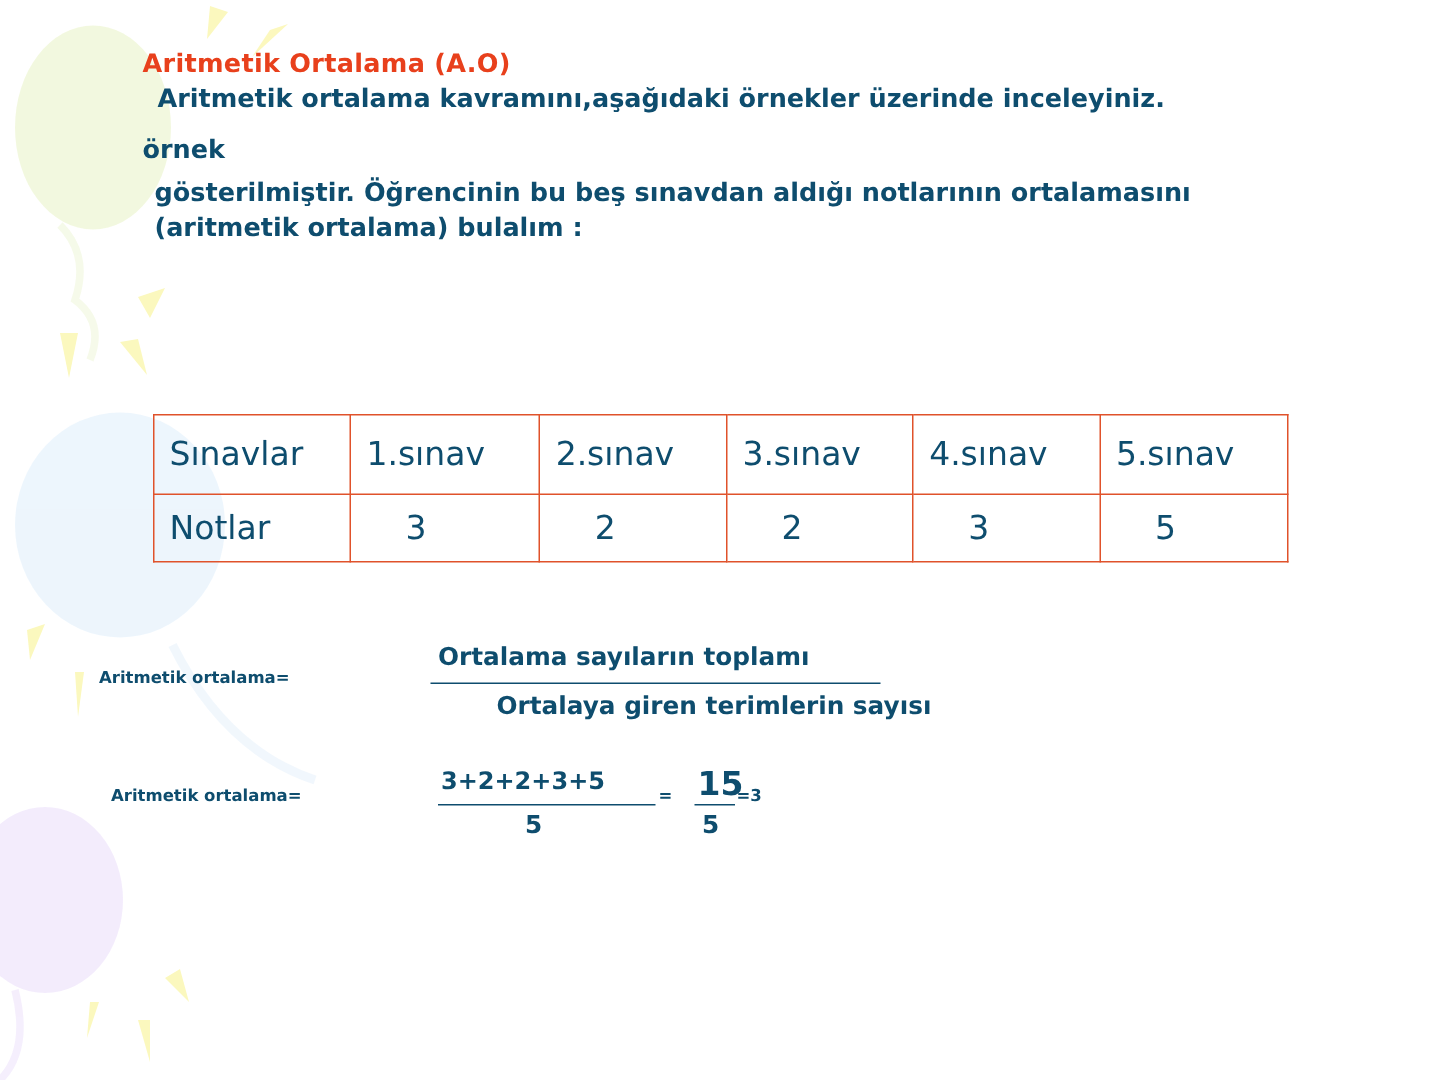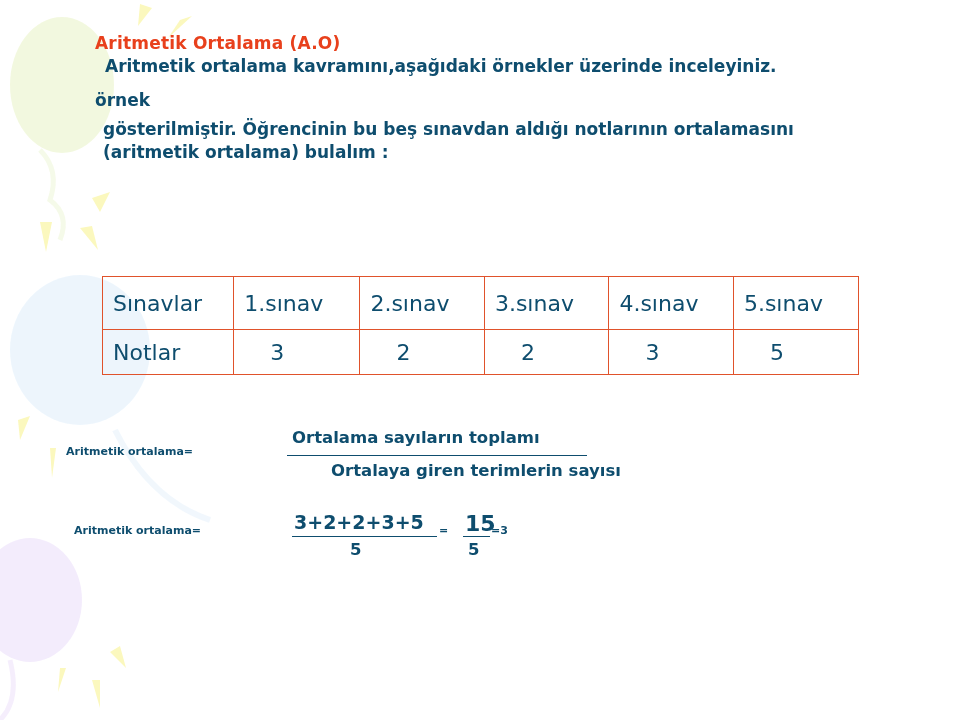--- a/index.html
+++ b/index.html
@@ -44,21 +44,21 @@
 
     .formula { position: absolute; font-weight: bold; font-size: 11px; color: #0e4d6e; }
     .f1-label { left: 66px; top: 445px; }
     .frac1 { position: absolute; left: 287px; top: 428px; width: 300px; }
     .frac1 .num { position: absolute; left: 5px; top: 0; font-size: 16.5px; font-weight: bold; white-space: nowrap; }
     .frac1 .bar { position: absolute; left: 0; top: 27px; width: 300px; height: 1px; background: #0e4d6e; }
     .frac1 .den { position: absolute; left: 0; top: 33px; font-size: 16.5px; font-weight: bold; white-space: nowrap; margin-left: 44px; }
 
     .f2-label { left: 74px; top: 524px; }
     .frac2 { position: absolute; left: 292px; top: 511px; width: 145px; }
-    .frac2 .num { position: absolute; left: 2px; top: 0; font-size: 19px; font-weight: bold; white-space: nowrap; }
+    .frac2 .num { position: absolute; left: 2px; top: 0; font-size: 16px; font-weight: bold; white-space: nowrap; }
     .frac2 .bar { position: absolute; left: 0; top: 25px; width: 145px; height: 1px; background: #0e4d6e; }
     .frac2 .den { position: absolute; left: 58px; top: 29px; font-size: 16.5px; font-weight: bold; }
     .eq1 { left: 439px; top: 524px; }
     .frac3 { position: absolute; left: 463px; top: 511px; width: 27px; }
     .frac3 .num { position: absolute; left: 2px; top: 0; font-size: 22px; font-weight: bold; }
     .frac3 .bar { position: absolute; left: 0; top: 25px; width: 27px; height: 1px; background: #0e4d6e; }
     .frac3 .den { position: absolute; left: 5px; top: 29px; font-size: 16.5px; font-weight: bold; }
     .eq2 { left: 491px; top: 524px; }
   </style>
 </head>

